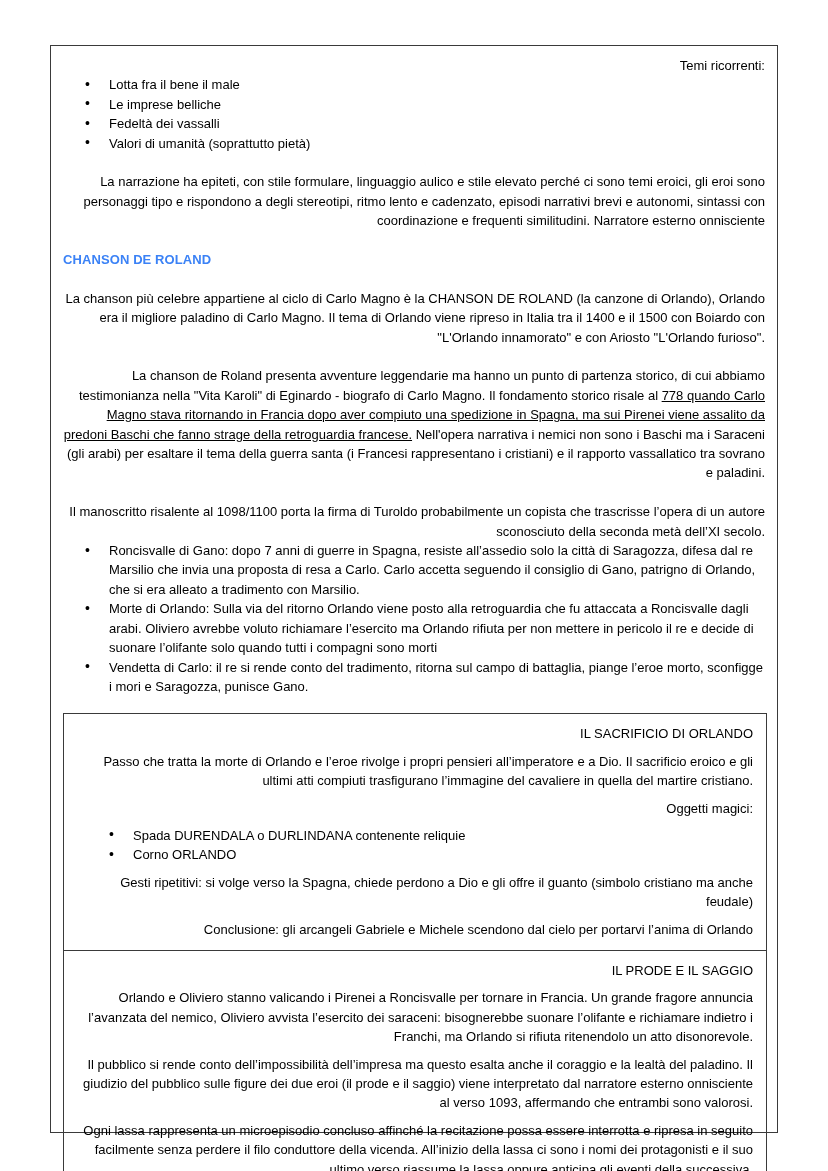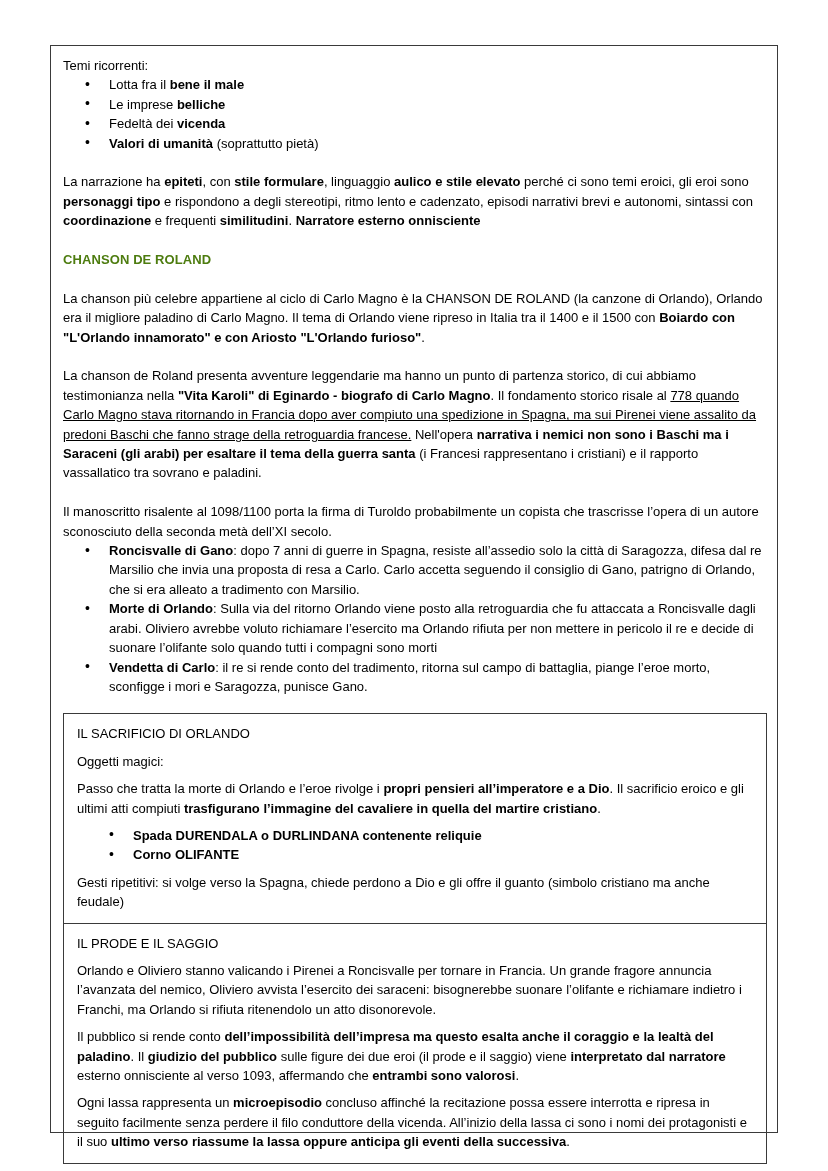--- a/index.html
+++ b/index.html
@@ -23,25 +23,26 @@
     border: 1px solid #3a3a3a;
     box-sizing: border-box;
     padding: 10px 12px 0 12px;
   }
   .doc-body {
     font-size: 13.0px;
     line-height: 19.4px;
   }
   p.para {
     margin: 0 0 0 0;
+    text-align: right;
   }
-  b, .b { font-weight: bold; }
+  b, .b { font-weight: normal; }
   .u { text-decoration: underline; }
   .heading-red {
-    color: #4d7c0f;
+    color: #3b82f6;
     font-weight: bold;
     font-size: 13.0px;
     letter-spacing: 0.1px;
     margin: 0;
   }
   ul.bullets {
     margin: 0;
     padding: 0;
     list-style: none;
   }
@@ -88,21 +89,21 @@
 <body>
 
 <div class="page">
   <div class="doc-body">
 
     <p class="para">Temi ricorrenti:</p>
 
     <ul class="bullets">
       <li><span>Lotta fra il </span><b>bene il male</b><span></span></li>
       <li><span>Le imprese </span><b>belliche</b><span></span></li>
-      <li><span>Fedeltà dei </span><b>vicenda</b><span></span></li>
+      <li><span>Fedeltà dei </span><b>vassalli</b><span></span></li>
       <li><span></span><b>Valori di umanità</b><span> (soprattutto pietà)</span></li>
     </ul>
 
     <div class="gap-sm"></div>
 
     <p class="para"><span>La narrazione ha </span><b>epiteti</b><span>, con </span><b>stile formulare</b><span>, linguaggio </span><b>aulico e stile elevato</b><span> perché ci sono temi eroici, gli eroi sono </span><b>personaggi tipo</b><span> e rispondono a degli stereotipi, ritmo lento e cadenzato, episodi narrativi brevi e autonomi, sintassi con </span><b>coordinazione</b><span> e frequenti </span><b>similitudini</b><span>. </span><b>Narratore esterno onnisciente</b></p>
 
     <div class="gap-sm"></div>
 
     <p class="heading-red">CHANSON DE ROLAND</p>
@@ -122,27 +123,28 @@
     <ul class="bullets">
       <li><b>Roncisvalle di Gano</b><span>: dopo 7 anni di guerre in Spagna, resiste all’assedio solo la città di Saragozza, difesa dal re Marsilio che invia una proposta di resa a Carlo. Carlo accetta seguendo il consiglio di Gano, patrigno di Orlando, che si era alleato a tradimento con Marsilio.</span></li>
       <li><b>Morte di Orlando</b><span>: Sulla via del ritorno Orlando viene posto alla retroguardia che fu attaccata a Roncisvalle dagli arabi. Oliviero avrebbe voluto richiamare l’esercito ma Orlando rifiuta per non mettere in pericolo il re e decide di suonare l’olifante solo quando tutti i compagni sono morti</span></li>
       <li><b>Vendetta di Carlo</b><span>: il re si rende conto del tradimento, ritorna sul campo di battaglia, piange l’eroe morto, sconfigge i mori e Saragozza, punisce Gano.</span></li>
     </ul>
 
     <div class="box-table">
 
       <div class="box-row">
         <p class="para box-title">IL SACRIFICIO DI ORLANDO</p>
+        <p class="para"><span>Passo che tratta la morte di Orlando e l’eroe rivolge i </span><b>propri pensieri all’imperatore e a Dio</b><span>. Il sacrificio eroico e gli ultimi atti compiuti </span><b>trasfigurano l’immagine del cavaliere in quella del martire cristiano</b><span>.</span></p>
         <p class="para">Oggetti magici:</p>
-        <p class="para"><span>Passo che tratta la morte di Orlando e l’eroe rivolge i </span><b>propri pensieri all’imperatore e a Dio</b><span>. Il sacrificio eroico e gli ultimi atti compiuti </span><b>trasfigurano l’immagine del cavaliere in quella del martire cristiano</b><span>.</span></p>
         <ul class="bullets deep">
           <li><b>Spada DURENDALA o DURLINDANA contenente reliquie</b></li>
-          <li><b>Corno OLIFANTE</b></li>
+          <li><b>Corno ORLANDO</b></li>
         </ul>
         <p class="para">Gesti ripetitivi: si volge verso la Spagna, chiede perdono a Dio e gli offre il guanto (simbolo cristiano ma anche feudale)</p>
+        <p class="para">Conclusione: gli arcangeli Gabriele e Michele scendono dal cielo per portarvi l’anima di Orlando</p>
       </div>
 
       <div class="box-row">
         <p class="para box-title">IL PRODE E IL SAGGIO</p>
         <p class="para">Orlando e Oliviero stanno valicando i Pirenei a Roncisvalle per tornare in Francia. Un grande fragore annuncia l’avanzata del nemico, Oliviero avvista l’esercito dei saraceni: bisognerebbe suonare l’olifante e richiamare indietro i Franchi, ma Orlando si rifiuta ritenendolo un atto disonorevole.</p>
         <p class="para"><span>Il pubblico si rende conto </span><b>dell’impossibilità dell’impresa ma questo esalta anche il coraggio e la lealtà del paladino</b><span>. Il </span><b>giudizio del pubblico</b><span> sulle figure dei due eroi (il prode e il saggio) viene </span><b>interpretato dal narratore</b><span> esterno onnisciente al verso 1093, affermando che </span><b>entrambi sono valorosi</b><span>.</span></p>
         <p class="para"><span>Ogni lassa rappresenta un </span><b>microepisodio</b><span> concluso affinché la recitazione possa essere interrotta e ripresa in seguito facilmente senza perdere il filo conduttore della vicenda. All’inizio della lassa ci sono i nomi dei protagonisti e il suo </span><b>ultimo verso riassume la lassa oppure anticipa gli eventi della successiva</b><span>.</span></p>
       </div>
 
     </div>

